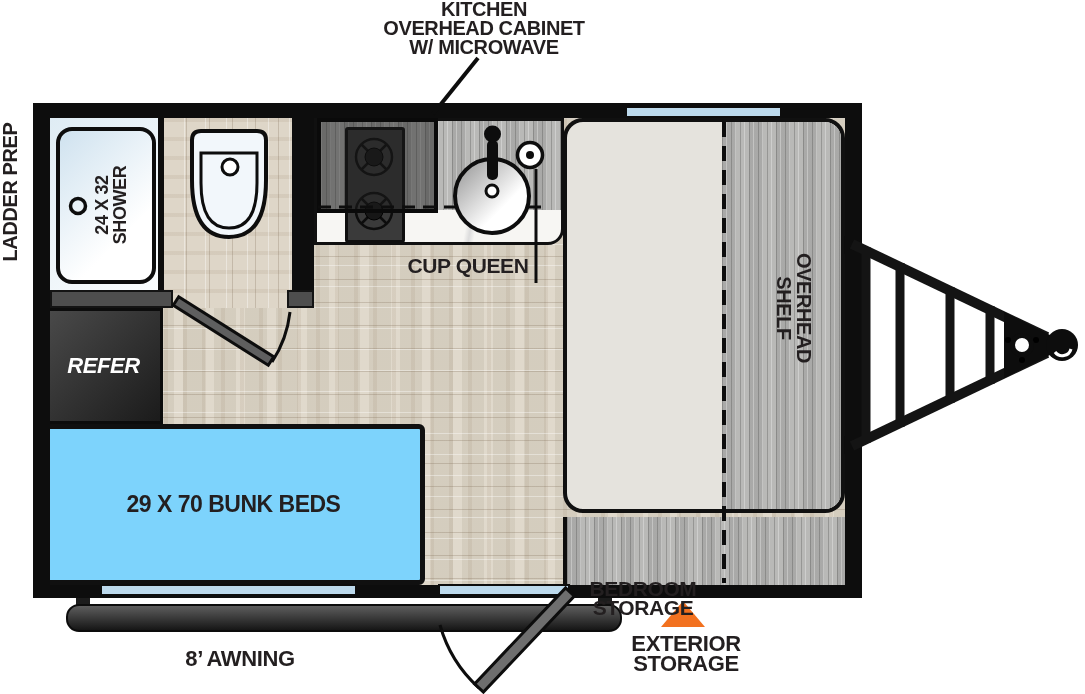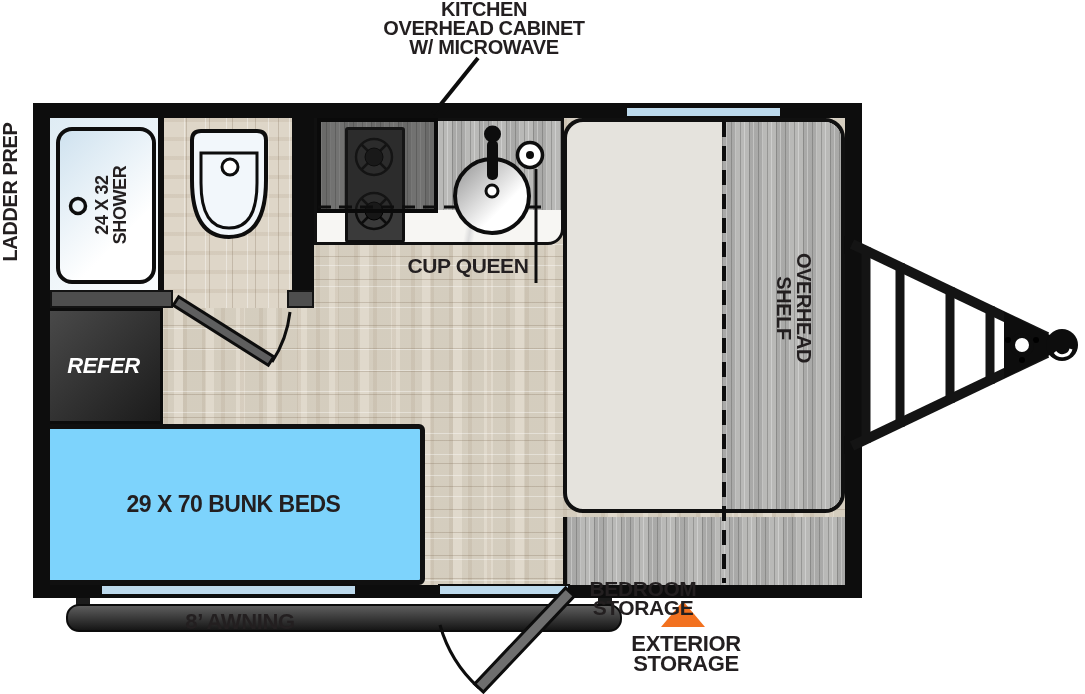--- a/index.html
+++ b/index.html
@@ -164,17 +164,17 @@
 OVERHEAD CABINET
 W/ MICROWAVE</div>
   <div class="lbl" style="left:-69px;top:181px;width:160px;height:22px;font-size:20px;transform:rotate(-90deg);">LADDER PREP</div>
   <div class="lbl" style="left:53px;top:185px;width:120px;height:40px;font-size:18px;line-height:18px;transform:rotate(-90deg);">24 X 32
 SHOWER</div>
   <div class="lbl" style="left:398px;top:255px;width:140px;font-size:21px;">CUP QUEEN</div>
   <div class="lbl" style="left:727px;top:286px;width:130px;height:44px;font-size:20px;line-height:20px;transform:rotate(90deg);">OVERHEAD
 SHELF</div>
   <div class="lbl" style="left:563px;top:531px;width:160px;font-size:21px;line-height:19px;margin-top:48px;">BEDROOM
 STORAGE</div>
-  <div class="lbl" style="left:140px;top:611px;width:200px;font-size:22px;">8’ AWNING</div>
+  <div class="lbl" style="left:140px;top:648px;width:200px;font-size:22px;">8’ AWNING</div>
   <div class="lbl" style="left:606px;top:634px;width:160px;font-size:22px;line-height:20px;">EXTERIOR
 STORAGE</div>
 
 </div>
 
 </body></html>

